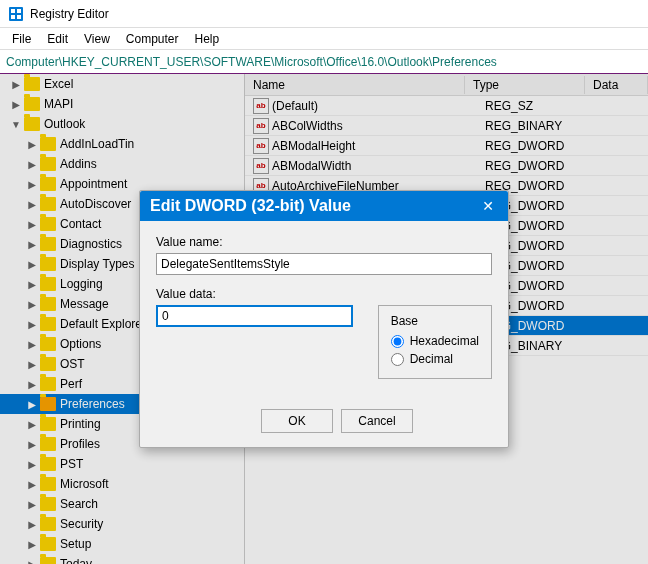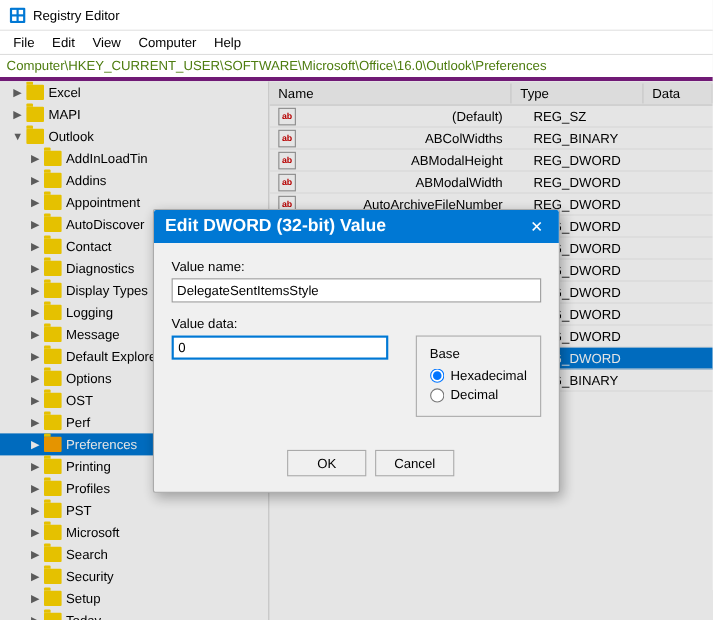--- a/index.html
+++ b/index.html
@@ -47,23 +47,23 @@
       font-size: 12px;
     }
 
     
     .address-bar {
       background: #fff;
       height: 24px;
       display: flex;
       align-items: center;
       padding: 0 6px;
-      border-bottom: 4px solid #701a75;
-      font-size: 12px;
-      color: #4d7c0f;
+      border-bottom: 1px solid #701a75;
+      font-size: 12px;
+      color: #0f766e;
     }
 
     
     .main-container {
       display: flex;
       height: calc(564px - 74px);
       background: #fff;
     }
 
     
@@ -157,21 +157,20 @@
       font-size: 12px;
       white-space: nowrap;
       overflow: hidden;
       text-overflow: ellipsis;
     }
 
     .name-cell {
       width: 220px;
       display: flex;
       align-items: center;
-      justify-content: space-between;
     }
     .type-cell { width: 120px; margin-left: 12px; }
     .data-cell { flex: 1; }
 
     
     .icon-ab {
       display: inline-flex;
       width: 16px;
       height: 16px;
       font-size: 8px;

